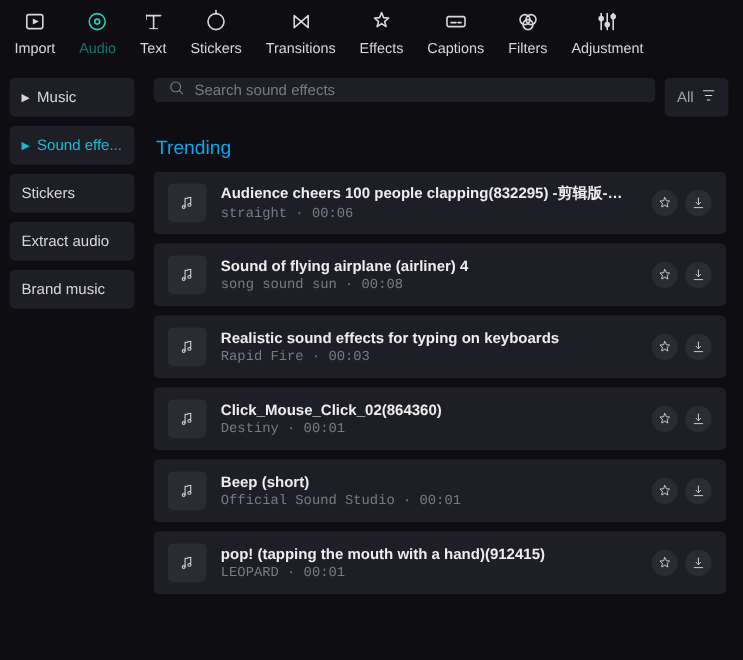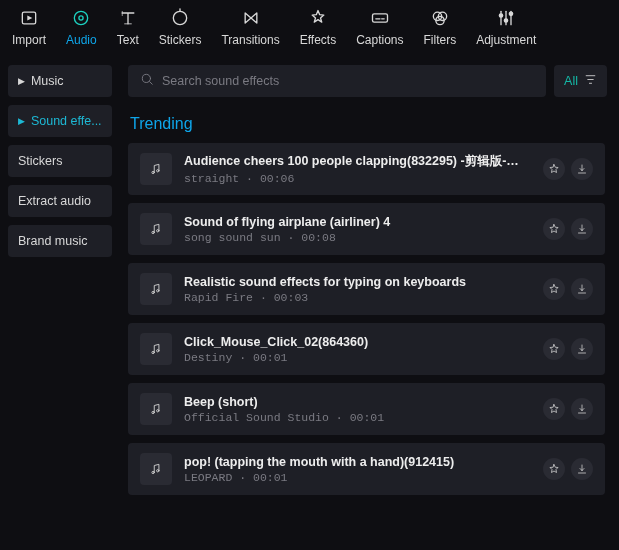--- a/index.html
+++ b/index.html
@@ -22,21 +22,21 @@
     flex-direction: column;
     align-items: center;
     justify-content: center;
     padding: 4px 10px;
     cursor: pointer;
     color: #d8d8d8;
     font-size: 12px;
     gap: 2px;
   }
   .tool svg { width: 20px; height: 20px; }
-  .tool.active { color: #0ea5e9; }
+  .tool.active { color: #0f766e; }
   .tool.active svg { stroke: #1dd1c1; }
   .body-row {
     display: flex;
     height: calc(100% - 48px);
   }
   .side {
     width: 120px;
     padding: 12px 8px 8px 8px;
     display: flex;
     flex-direction: column;
@@ -72,21 +72,21 @@
     flex-direction: column;
     overflow: hidden;
   }
   .search-row {
     display: flex;
     gap: 8px;
     margin-bottom: 18px;
   }
   .search {
     flex: 1;
-    height: 32px;
+    height: 20px;
     background: #1e1f26;
     border-radius: 4px;
     display: flex;
     align-items: center;
     padding: 0 12px;
     gap: 8px;
   }
   .search input {
     background: transparent;
     border: none;
@@ -98,21 +98,21 @@
   .search input::placeholder { color: #7a7a82; }
   .allbtn {
     height: 32px;
     background: #1e1f26;
     border-radius: 4px;
     display: flex;
     align-items: center;
     padding: 0 10px;
     gap: 6px;
     font-size: 12.5px;
-    color: #14b8a6;
+    color: #a3a3a3;
     cursor: pointer;
   }
   .section-title {
     font-size: 16px;
     color: #0ea5e9;
     margin: 0 0 10px 2px;
   }
   .list {
     display: flex;
     flex-direction: column;

